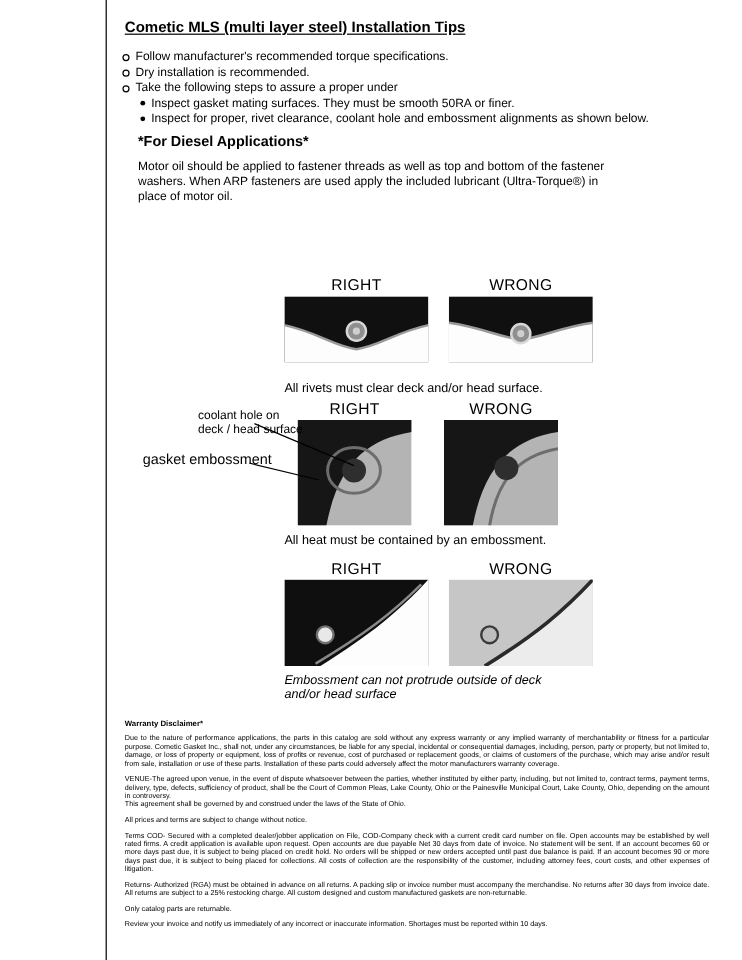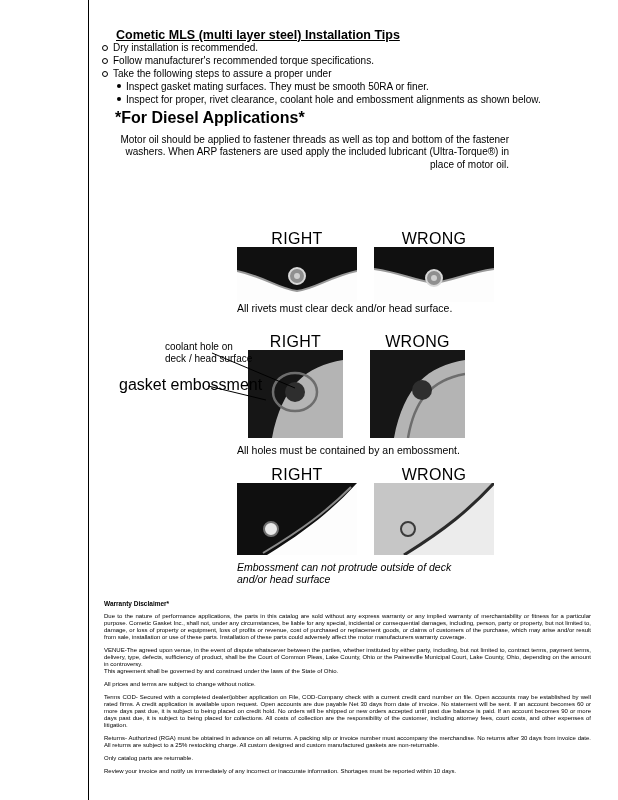--- a/index.html
+++ b/index.html
@@ -1,65 +1,65 @@
 <!DOCTYPE html>
 <html><head>
 <meta charset="utf-8">
 <style>
   html,body{margin:0;padding:0;background:#ffffff;}
   body{font-family:"Liberation Sans", sans-serif;color:#000;}
   .page{position:relative;width:618px;height:800px;background:#fff;overflow:hidden;}
   .left-rule{position:absolute;left:88px;top:0;width:1px;height:800px;background:#000;}
 
-  .title{position:absolute;left:104px;top:16px;margin:12px;font-size:12.5px;font-weight:bold;text-decoration:underline;}
+  .title{position:absolute;left:104px;top:16px;margin:0;font-size:12.5px;font-weight:bold;text-decoration:underline;}
 
   .tips{position:absolute;left:102px;top:41px;margin:0;padding:0;list-style:none;font-size:10px;line-height:13px;width:470px;}
   .tip-item{display:flex;gap:5px;align-items:flex-start;}
   .marker-circle{width:4px;height:4px;border:1px solid #000;border-radius:50%;margin-top:4px;flex:none;}
   .marker-dot{width:4px;height:4px;background:#000;border-radius:50%;margin-top:4px;flex:none;}
   .sub-tips{margin:0 0 0 15px;padding:0;list-style:none;}
 
   .diesel{position:absolute;left:115px;top:112px;width:394px;font-size:10px;line-height:12.5px;}
-  .diesel-heading{margin:0 0 9px 0;font-size:16px;font-weight:bold;}
-  .diesel p{margin:0 0 11px 0;text-align:right;}
+  .diesel-heading{margin:0 0 9px 0;font-size:12px;font-weight:bold;}
+  .diesel p{margin:0 0 11px 0;}
   .retorque-note{margin-top:3px;}
 
   .diagrams{position:absolute;left:237px;top:230px;width:257px;height:360px;}
-  .dg-label{position:absolute;font-size:16px;letter-spacing:.3px;text-align:center;}
+  .dg-label{position:absolute;font-size:13px;letter-spacing:.3px;text-align:center;}
   .w120{width:120px;} .w95{width:95px;}
   .dg-fig{position:absolute;line-height:0;}
   .dg-caption{position:absolute;font-size:10.5px;line-height:12px;}
   .preline{white-space:pre-line;}
 
   .coolant-label{position:absolute;left:141px;top:341px;font-size:10px;line-height:12px;text-align:left;margin-left:24px;}
-  .embossment-label{position:absolute;left:119px;top:376px;font-size:16px;}
+  .embossment-label{position:absolute;left:119px;top:376px;font-size:12px;}
   .connectors{position:absolute;left:198px;top:344px;}
 
   .disclaimer{position:absolute;left:104px;top:600px;width:487px;font-size:6px;line-height:7px;}
   .disclaimer-heading{margin:0 0 6px 0;font-size:6.5px;font-weight:bold;}
   .disclaimer p{margin:0 0 6px 0;text-align:justify;}
 
   .footer-code{position:absolute;left:352px;top:801px;width:130px;text-align:center;font-size:11.5px;}
 </style>
 </head>
 <body>
 
 <div class="page">
   <div class="left-rule"></div>
 
   <h1 class="title">Cometic MLS (multi layer steel) Installation Tips</h1>
 
   <ul class="tips">
     <li class="tip-item">
       <span class="marker-circle"></span>
-      <span>Dry installation is recommended.</span>
+      <span>Follow manufacturer's recommended torque specifications.</span>
     </li>
     <li class="tip-item">
       <span class="marker-circle"></span>
-      <span>Follow manufacturer's recommended torque specifications.</span>
+      <span>Dry installation is recommended.</span>
     </li>
     <li class="tip-item">
       <span class="marker-circle"></span>
       <span>Take the following steps to assure a proper under</span>
     </li>
     <li>
       <ul class="sub-tips">
         <li class="tip-item">
           <span class="marker-dot"></span>
           <span>Inspect gasket mating surfaces.  They must be smooth 50RA or finer.</span>
@@ -92,41 +92,41 @@
     </div>
     <div class="dg-fig" style="left:137px;top:17px;">
       <svg width="120" height="55" viewBox="0 0 120 55">
         <rect width="120" height="55" fill="#101010"></rect>
         <path d="M0,55 L0,22 C28,26 42,34 60,36 C78,34 92,26 120,22 L120,55 Z" fill="#fdfdfd"></path>
         <path d="M0,22 C28,26 42,34 60,36 C78,34 92,26 120,22" fill="none" stroke="#9a9a9a" stroke-width="2"></path>
         <circle cx="60" cy="31" r="8" fill="#8f8f8f" stroke="#d8d8d8" stroke-width="2"></circle>
         <circle cx="60" cy="31" r="3" fill="#cfcfcf"></circle>
       </svg>
     </div>
-    <div class="dg-caption" style="left:0;top:72px;">All rivets must clear deck and/or head surface.</div>
+    <div class="dg-caption" style="left:0;top:88px;">All rivets must clear deck and/or head surface.</div>
 
     <div class="dg-label w95" style="left:11px;top:103px;">RIGHT</div>
     <div class="dg-label w95" style="left:133px;top:103px;">WRONG</div>
     <div class="dg-fig" style="left:11px;top:120px;">
       <svg width="95" height="88" viewBox="0 0 95 88">
         <rect width="95" height="88" fill="#b4b4b4"></rect>
         <path d="M0,0 H95 V10 C58,16 34,36 24,88 H0 Z" fill="#161616"></path>
         <ellipse cx="47" cy="42" rx="22" ry="19" fill="none" stroke="#6d6d6d" stroke-width="2.5"></ellipse>
         <circle cx="47" cy="42" r="10" fill="#2e2e2e"></circle>
       </svg>
     </div>
     <div class="dg-fig" style="left:133px;top:120px;">
       <svg width="95" height="88" viewBox="0 0 95 88">
         <rect width="95" height="88" fill="#b4b4b4"></rect>
         <path d="M0,0 H95 V10 C58,16 34,36 24,88 H0 Z" fill="#161616"></path>
         <path d="M95,24 C60,30 44,52 38,88" fill="none" stroke="#6d6d6d" stroke-width="2.5"></path>
         <circle cx="52" cy="40" r="10" fill="#2e2e2e"></circle>
       </svg>
     </div>
-    <div class="dg-caption" style="left:0;top:214px;">All holes must be contained by an embossment.</div>
+    <div class="dg-caption" style="left:0;top:214px;">All heat must be contained by an embossment.</div>
 
     <div class="dg-label w120" style="left:0;top:236px;">RIGHT</div>
     <div class="dg-label w120" style="left:137px;top:236px;">WRONG</div>
     <div class="dg-fig" style="left:0;top:253px;">
       <svg width="120" height="72" viewBox="0 0 120 72">
         <rect width="120" height="72" fill="#0f0f0f"></rect>
         <path d="M120,0 C96,26 72,46 30,72 L120,72 Z" fill="#fdfdfd"></path>
         <path d="M114,4 C90,28 66,46 26,70" fill="none" stroke="#8a8a8a" stroke-width="2"></path>
         <circle cx="34" cy="46" r="7" fill="#e8e8e8" stroke="#6f6f6f" stroke-width="2"></circle>
       </svg>

